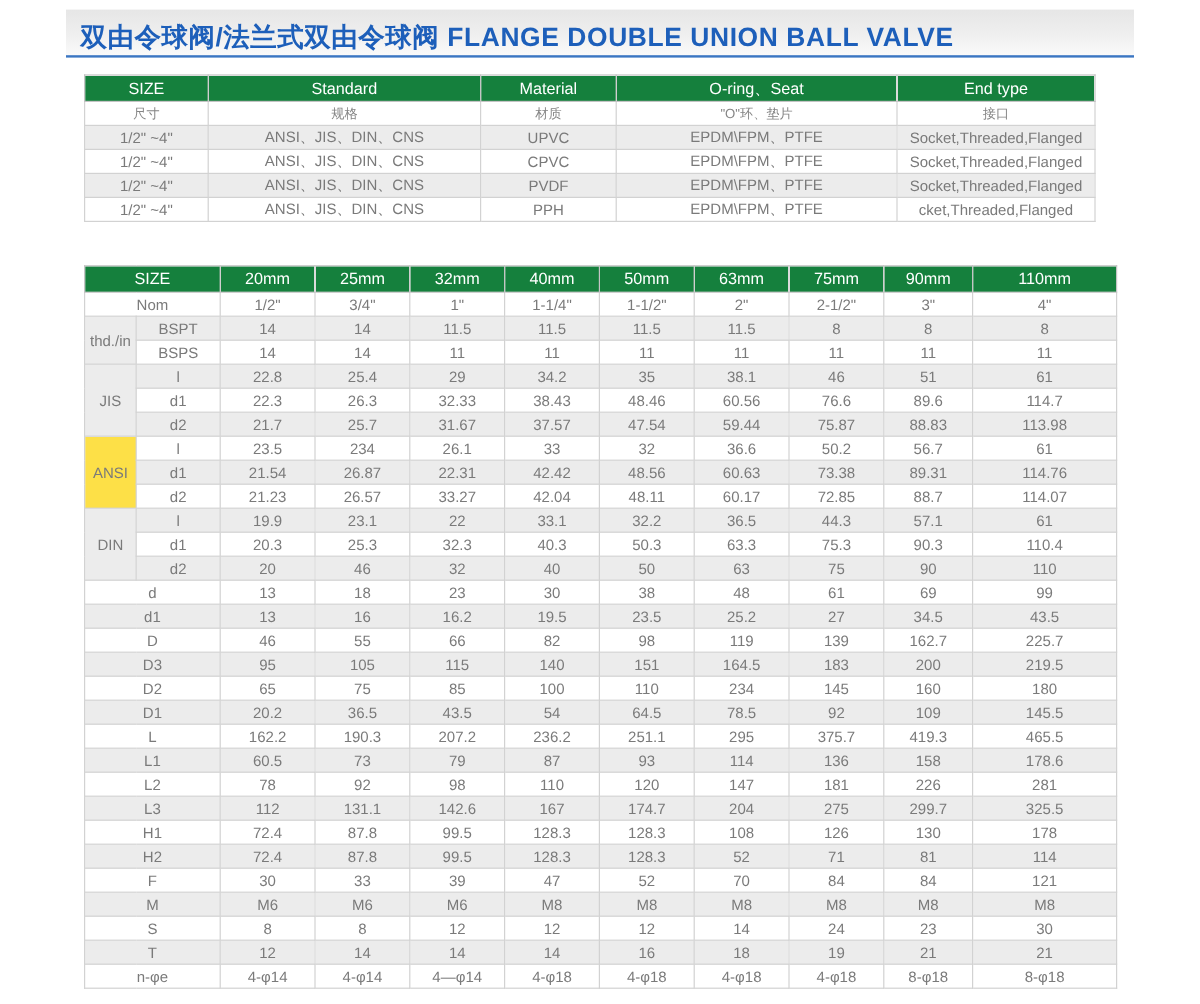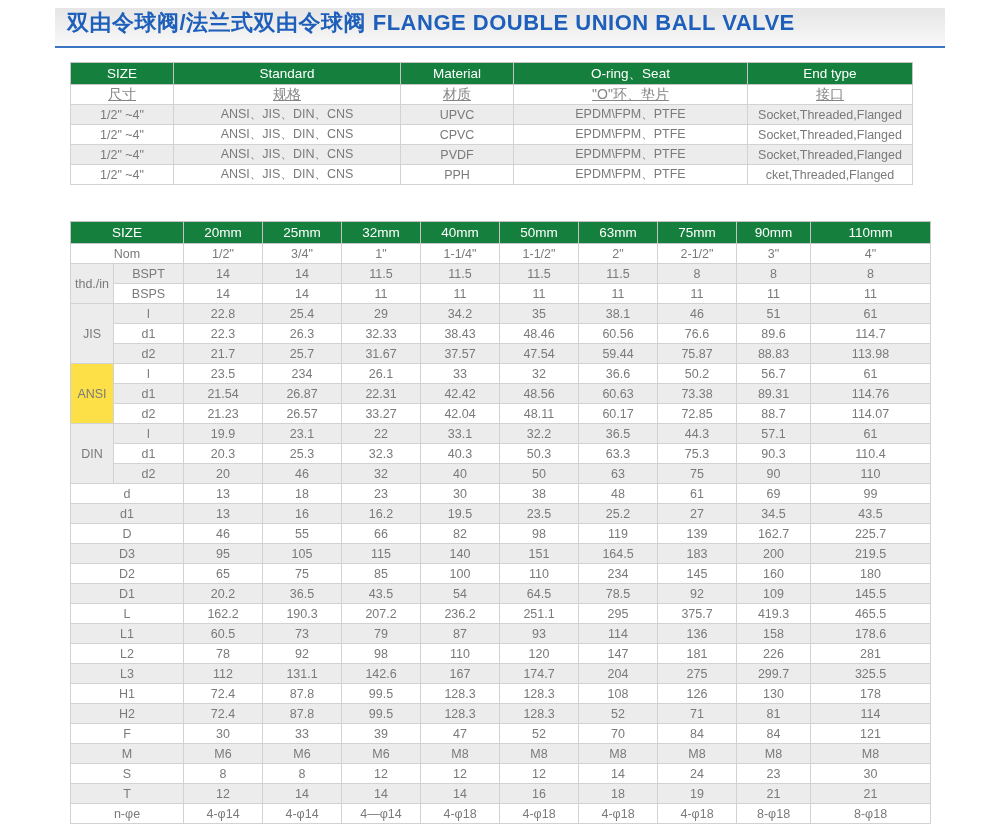--- a/index.html
+++ b/index.html
@@ -10,21 +10,21 @@
     -webkit-font-smoothing:antialiased;
   }
   .page { width:1000px; height:837px; background:#fff; position:relative; }
 
   
   .title-bar {
     margin:8px 55px 0 55px;
     height:40px;
     background:linear-gradient(180deg,#e6e6e6 0%,#efefef 55%,#fafafa 100%);
     border-bottom:2px solid #3b76c2;
-    display:flex; align-items:flex-start;
+    display:flex; align-items:flex-end;
     padding-left:12px;
   }
   .title-bar h1 {
     font-size:22px; font-weight:bold; color:#1d5fba;
     letter-spacing:0.5px; white-space:nowrap;
   }
 
   
   table { border-collapse:collapse; table-layout:fixed; }
   td, th {
@@ -35,21 +35,21 @@
   }
   tr.head th {
     background:#15803d; color:#ffffff; font-size:13.5px;
     border:1px solid #c4c4c4; height:22px;
   }
   tr.alt td { background:#ececec; }
   td.gcell { background:#fde047; }
   td.lcell { background:inherit; }
 
   #spec-table { margin:14px 0 0 70px; width:842px; }
-  #spec-table tr.subhead td { background:#ffffff; color:#858585; font-size:14px;text-decoration:underline; }
+  #spec-table tr.subhead td { background:#ffffff; color:#858585; font-size:11px; }
 
   #dim-table { margin:36px 0 0 70px; width:860px; }
 </style>
 </head>
 <body>
 
 <div class="page">
 
   <header class="title-bar">
     <h1>双由令球阀/法兰式双由令球阀 FLANGE DOUBLE UNION BALL VALVE</h1>

